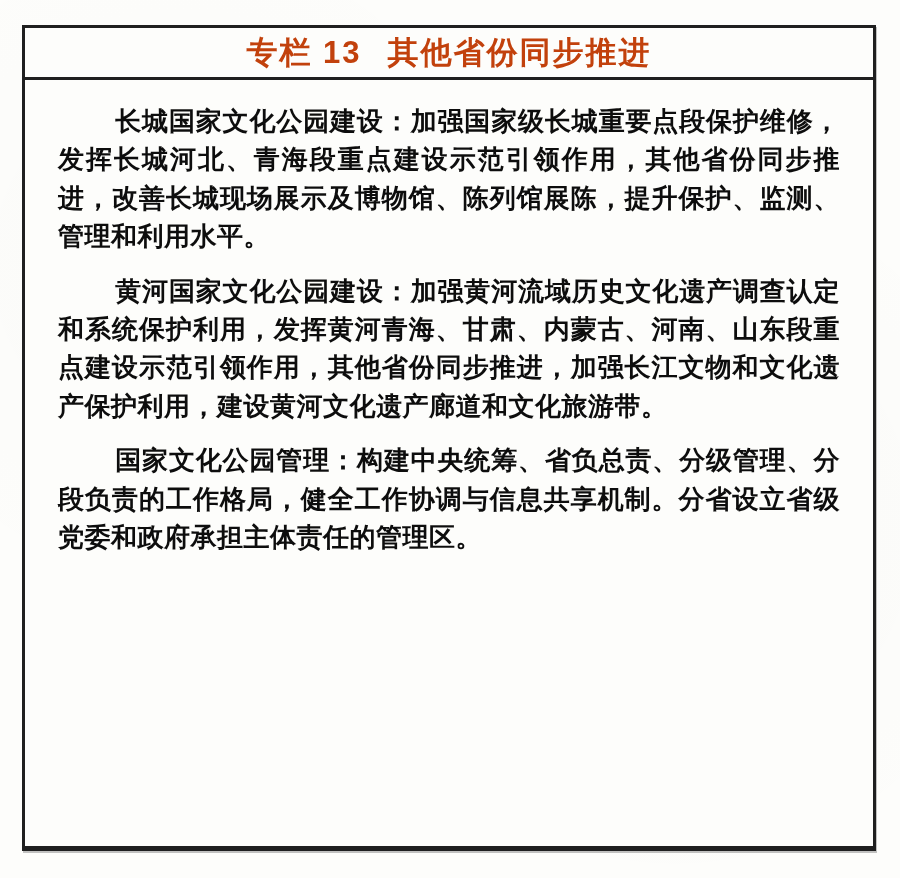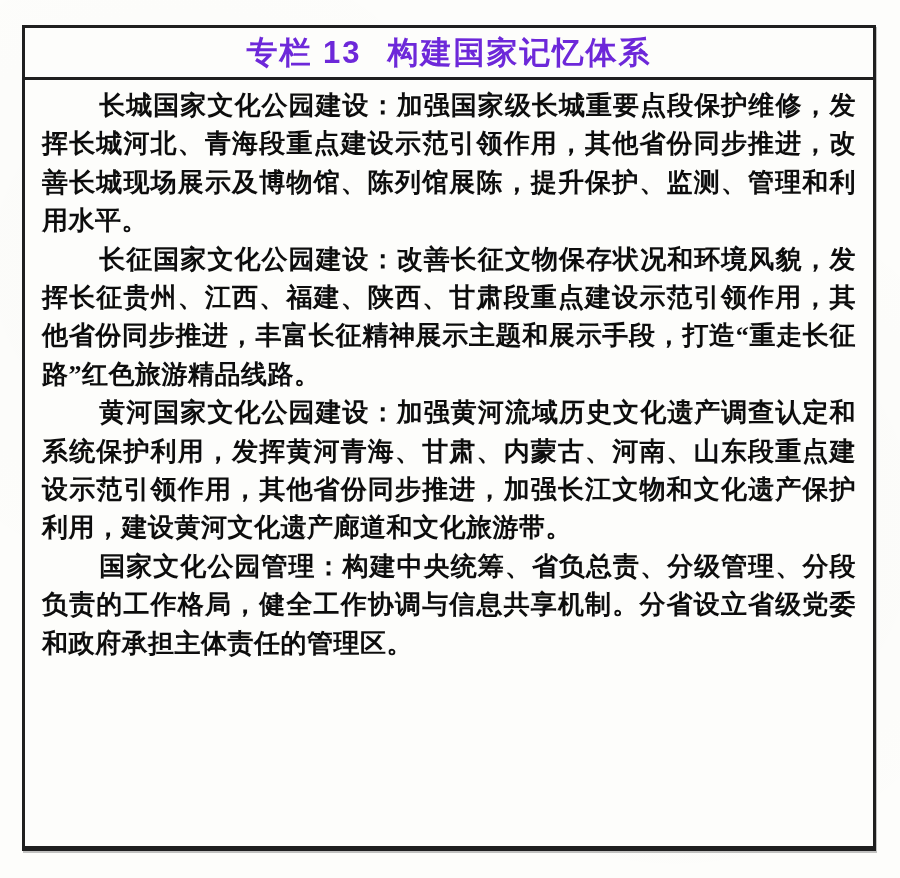--- a/index.html
+++ b/index.html
@@ -35,51 +35,50 @@
   .panel-title {
     box-sizing: border-box;
     height: 52px;
     border-bottom: 3px solid #1f1f1f;
     display: flex;
     align-items: center;
     justify-content: center;
     font-family: "Liberation Sans", "DejaVu Sans", sans-serif;
     font-weight: 700;
     font-size: 31px;
-    color: #6d28d9;
+    color: #c2410c;
     letter-spacing: 2px;
   }
   .panel-title .title-subject {
     margin-left: 26px;
   }
   .panel-body {
     box-sizing: border-box;
     padding: 7px 17px 0 17px;
     color: #0d0d0d;
   }
   .panel-body p {
-    margin: 0;
+    margin: 16px;
     font-size: 26px;
     line-height: 38.4px;
     font-weight: 600;
     text-align: justify;
     text-justify: inter-character;
     text-indent: 2.2em;
     letter-spacing: 0.5px;
   }
 </style>
 </head>
 <body>
 
 <div class="page">
   <div class="panel">
     <div class="panel-title">
       <span class="title-label">专栏 13</span>
-      <span class="title-subject">构建国家记忆体系</span>
+      <span class="title-subject">其他省份同步推进</span>
     </div>
     <div class="panel-body">
       <p>长城国家文化公园建设：加强国家级长城重要点段保护维修，发挥长城河北、青海段重点建设示范引领作用，其他省份同步推进，改善长城现场展示及博物馆、陈列馆展陈，提升保护、监测、管理和利用水平。</p>
-      <p>长征国家文化公园建设：改善长征文物保存状况和环境风貌，发挥长征贵州、江西、福建、陕西、甘肃段重点建设示范引领作用，其他省份同步推进，丰富长征精神展示主题和展示手段，打造“重走长征路”红色旅游精品线路。</p>
       <p>黄河国家文化公园建设：加强黄河流域历史文化遗产调查认定和系统保护利用，发挥黄河青海、甘肃、内蒙古、河南、山东段重点建设示范引领作用，其他省份同步推进，加强长江文物和文化遗产保护利用，建设黄河文化遗产廊道和文化旅游带。</p>
       <p>国家文化公园管理：构建中央统筹、省负总责、分级管理、分段负责的工作格局，健全工作协调与信息共享机制。分省设立省级党委和政府承担主体责任的管理区。</p>
     </div>
   </div>
 </div>
 
 </body></html>

